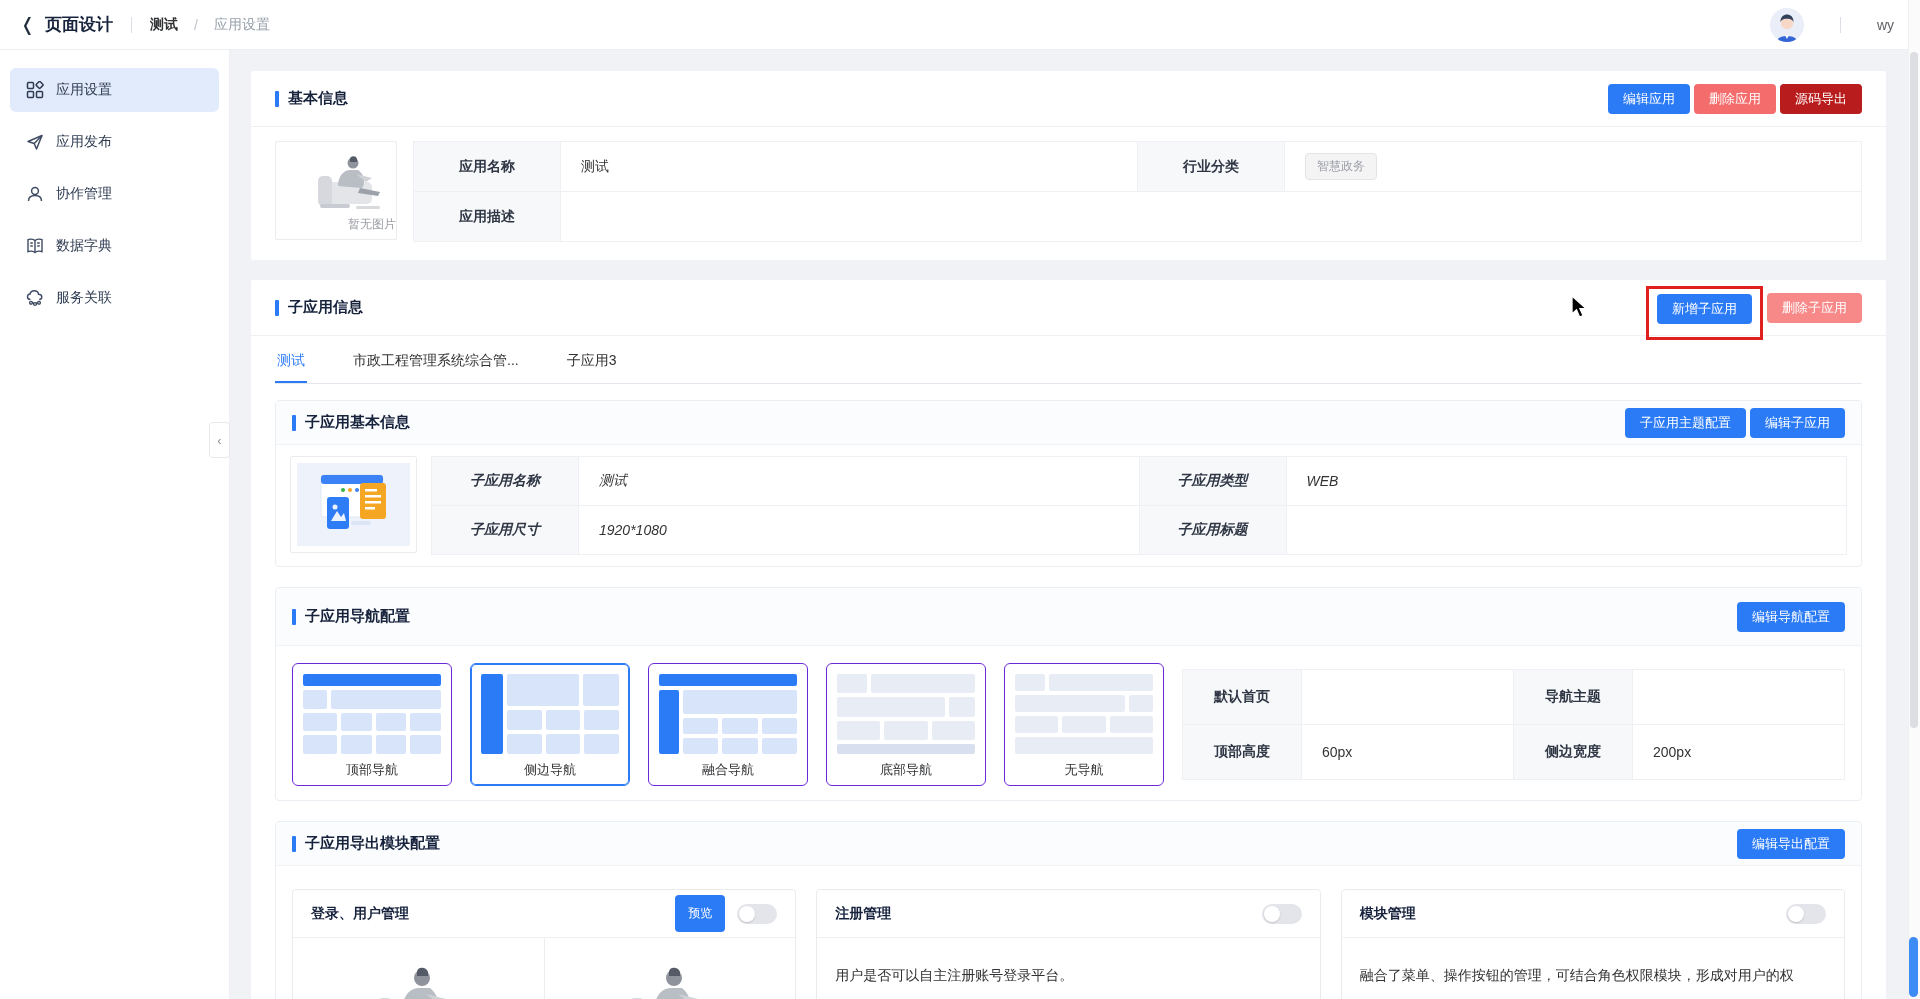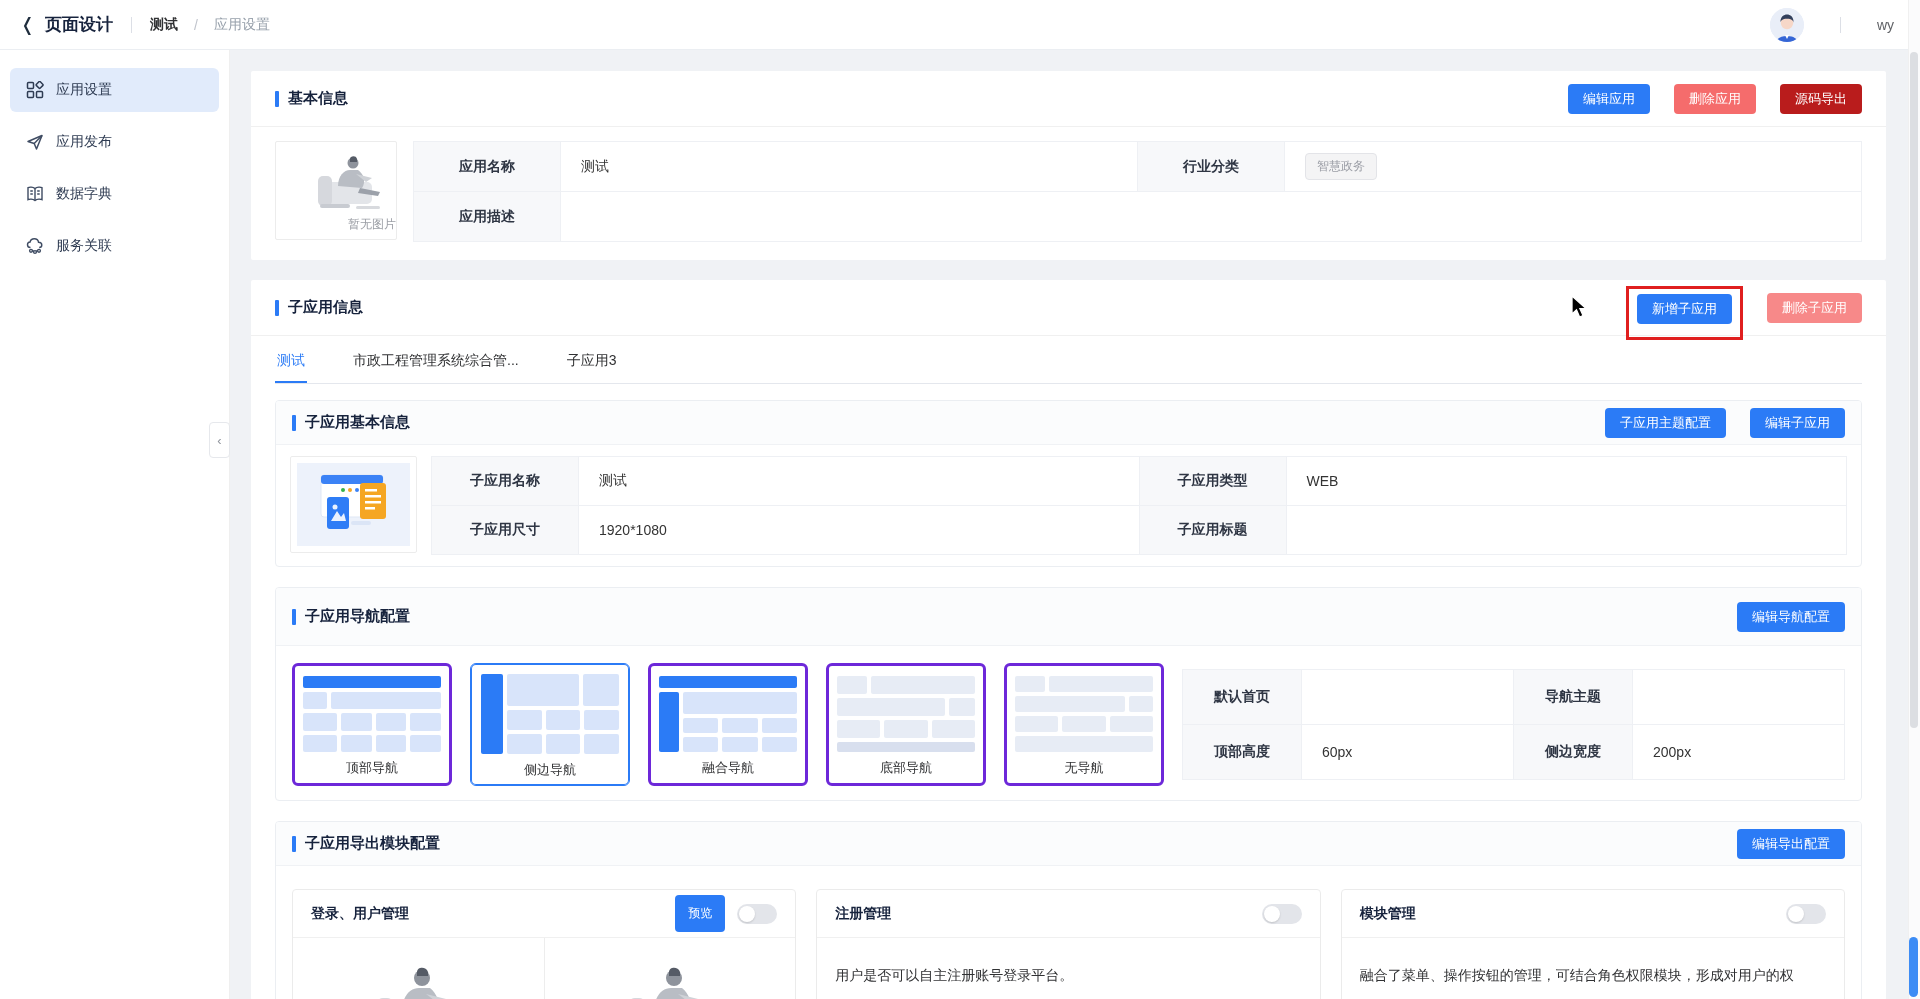--- a/index.html
+++ b/index.html
@@ -39,21 +39,21 @@
   .card-head { display:flex; align-items:center; justify-content:space-between; padding:0 24px; border-bottom:1px solid #f0f0f0; }
   .sec-title { display:flex; align-items:center; gap:9px; font-weight:bold; font-size:15px; color:#17233d; }
   .sec-bar { width:4px; height:16px; background:#2b7bf6; border-radius:1px; }
   .btn { display:inline-flex; align-items:center; justify-content:center; height:30px; padding:0 15px;
     border:none; border-radius:4px; color:#fff; font-size:13px; cursor:pointer; white-space:nowrap;
     font-family:inherit; }
   .btn-blue { background:#2b7bf6; }
   .btn-red { background:#f56c6c; }
   .btn-red-light { background:#f78989; }
   .btn-green { background:#b91c1c; }
-  .btn-row { display:flex; align-items:center; gap:24px; }
+  .btn-row { display:flex; align-items:center; gap:4px; }
 
   
   #basic-card .card-head { height:56px; }
   #basic-card .card-body { display:flex; gap:16px; padding:14px 24px 18px 24px; }
   .img-box { width:122px; height:99px; border:1px solid #ececec; border-radius:2px; display:flex;
     flex-direction:column; align-items:flex-end; justify-content:flex-end; padding-bottom:6px; gap:2px; }
   .img-box .ph-text { font-size:12px; color:#9b9ea5; }
   .fgrid { display:grid; background:#eef0f4; gap:1px; border:1px solid #eef0f4; flex:1; align-self:stretch; }
   .cell { background:#fff; display:flex; align-items:center; padding:0 20px; min-height:48px; font-size:14px; color:#333; }
   .cell.lab { background:#f7f8fa; justify-content:center; font-weight:600; color:#2f3644; padding:0 10px; text-align:center; }
@@ -70,25 +70,25 @@
   .tab.active { color:#2b7bf6; border-bottom-color:#2b7bf6; }
   .sections { padding:16px 24px 0 24px; display:flex; flex-direction:column; gap:20px; }
   .subsec { border:1px solid #ebeef2; border-radius:4px; overflow:hidden; }
   .subsec-head { display:flex; align-items:center; justify-content:space-between; padding:0 16px 0 16px; background:#fbfcfd; border-bottom:1px solid #f0f2f5; }
   .subsec-head.h44 { height:44px; }
   .subsec-head.h58 { height:58px; }
 
   
   .subbasic-body { display:flex; gap:14px; padding:11px 14px; }
   .thumb-box { width:127px; height:97px; border:1px solid #ececec; border-radius:2px; display:flex; align-items:center; justify-content:center; }
-  .grid-sub { grid-template-columns:146px 1fr 146px 1fr; grid-template-rows:48px 48px; }
+  .grid-sub { grid-template-columns:146px 1fr 146px 1fr; grid-template-rows:48px 48px;font-style:italic; }
 
   
   .nav-body { display:flex; gap:18px; padding:17px 16px 14px 16px; align-items:flex-start; }
-  .nav-card { width:160px; height:123px; border:3px solid #6d28d9; border-radius:6px; padding:10px 10px 6px 10px;
+  .nav-card { width:160px; height:123px; border:1px solid #6d28d9; border-radius:6px; padding:10px 10px 6px 10px;
     display:flex; flex-direction:column; align-items:center; gap:7px; cursor:pointer; background:#fff; }
   .nav-card.selected { border:1px solid #2b7bf6; box-shadow:0 0 0 1px #2b7bf6 inset; }
   .nav-label { font-size:13px; color:#303133; }
   .mock { width:138px; flex:1; display:flex; flex-direction:column; gap:4px; }
   .mrow { display:flex; gap:4px; flex:1; }
   .t { background:#d8e4fa; border-radius:2px; flex:1; }
   .t-blue { background:#2b7bf6; border-radius:2px; }
   .t-gray { background:#e7ecf5; border-radius:2px; flex:1; }
   .t-gray-d { background:#d8dfee; border-radius:2px; }
   .bar { height:12px; border-radius:2px; }
@@ -158,20 +158,29 @@
       <span>应用设置</span>
     </div>
     <div class="side-item">
       <span class="ico">
         <svg viewBox="0 0 18 18" fill="none" stroke="#3f4c63" stroke-width="1.5" stroke-linejoin="round">
           <path d="M2 8.5 L16 2.5 L10.5 16 L8.2 10.5 Z"></path>
             <path d="M8.2 10.5 L16 2.5"></path>
         </svg>
       </span>
       <span>应用发布</span>
+    </div>
+    <div class="side-item">
+      <span class="ico">
+        <svg viewBox="0 0 18 18" fill="none" stroke="#3f4c63" stroke-width="1.5">
+          <circle cx="9" cy="6" r="3.4"></circle>
+            <path d="M2.5 16 C2.5 12.3 5.4 10.6 9 10.6 C12.6 10.6 15.5 12.3 15.5 16"></path>
+        </svg>
+      </span>
+      <span>协作管理</span>
     </div>
     <div class="side-item">
       <span class="ico">
         <svg viewBox="0 0 18 18" fill="none" stroke="#3f4c63" stroke-width="1.4">
           <path d="M9 3.5 C7 2 3.5 2 2 2.6 V14.6 C3.5 14 7 14 9 15.5 C11 14 14.5 14 16 14.6 V2.6 C14.5 2 11 2 9 3.5 Z"></path>
           <path d="M9 3.5 V15.5"></path>
             <path d="M4.3 6 H6.8 M4.3 9 H6.8 M11.2 6 H13.7 M11.2 9 H13.7"></path>
         </svg>
       </span>
       <span>数据字典</span>

